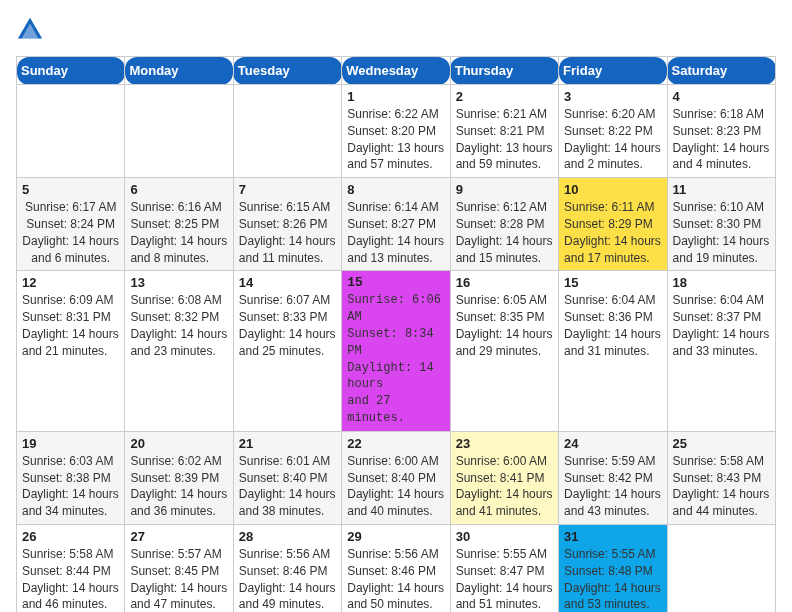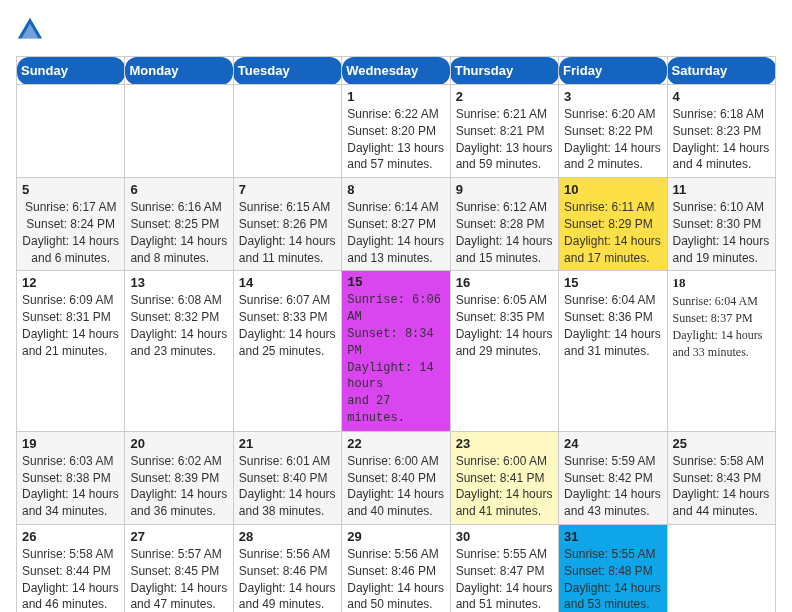--- a/index.html
+++ b/index.html
@@ -248,21 +248,21 @@
 Daylight: 14 hours
 and 29 minutes.</div>
         </td>
         <td style="background-color: rgb(255, 255, 255);">
           <div class="day-num">15</div>
           <div class="day-info" style="white-space: pre-line;">Sunrise: 6:04 AM
 Sunset: 8:36 PM
 Daylight: 14 hours
 and 31 minutes.</div>
         </td>
-        <td style="background-color: rgb(255, 255, 255); font-family: Liberation Serif, serif;">
+        <td style="background-color: rgb(255, 255, 255);">
           <div class="day-num">18</div>
           <div class="day-info" style="white-space: pre-line;">Sunrise: 6:04 AM
 Sunset: 8:37 PM
 Daylight: 14 hours
 and 33 minutes.</div>
         </td>
       </tr>
       <tr>
         <td style="background-color: rgb(245, 245, 245);">
           <div class="day-num">19</div>

